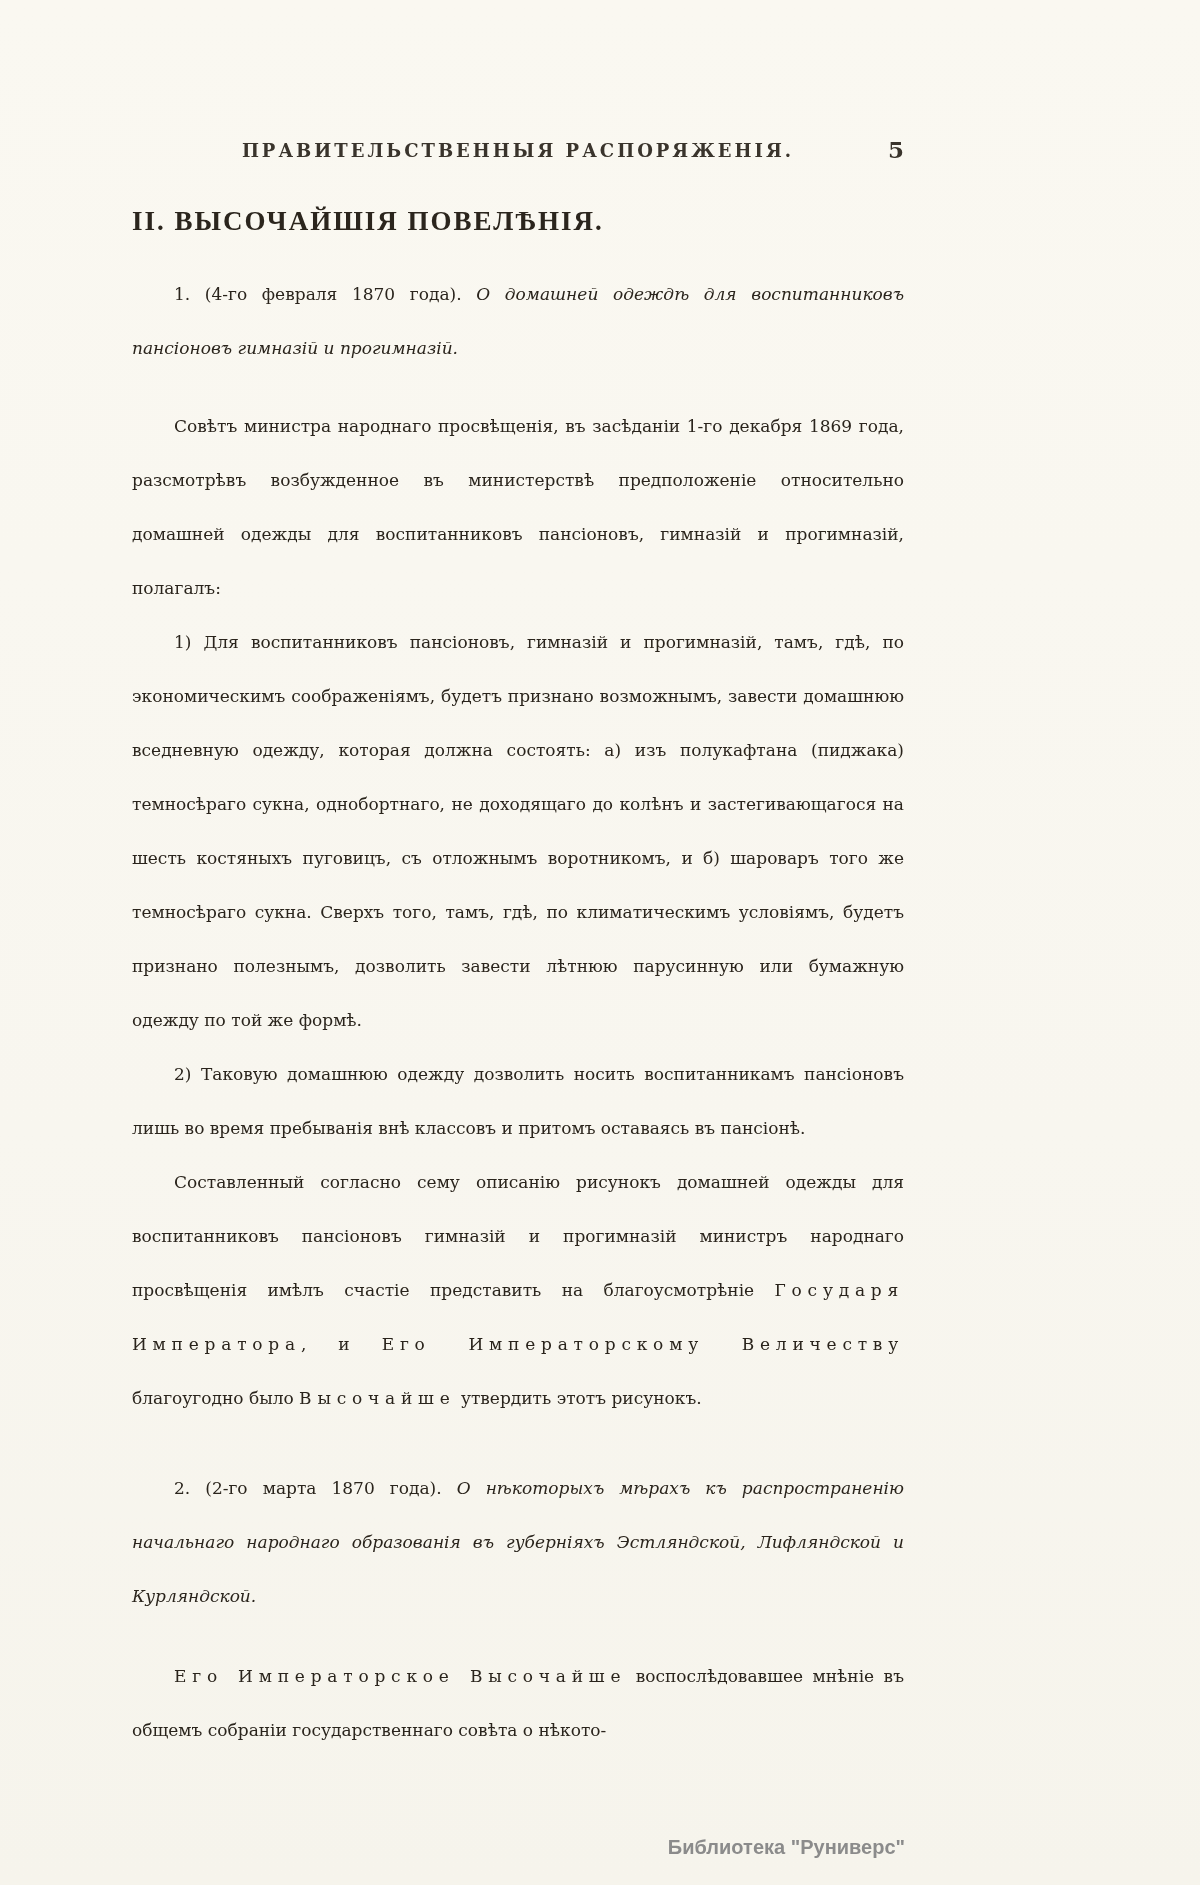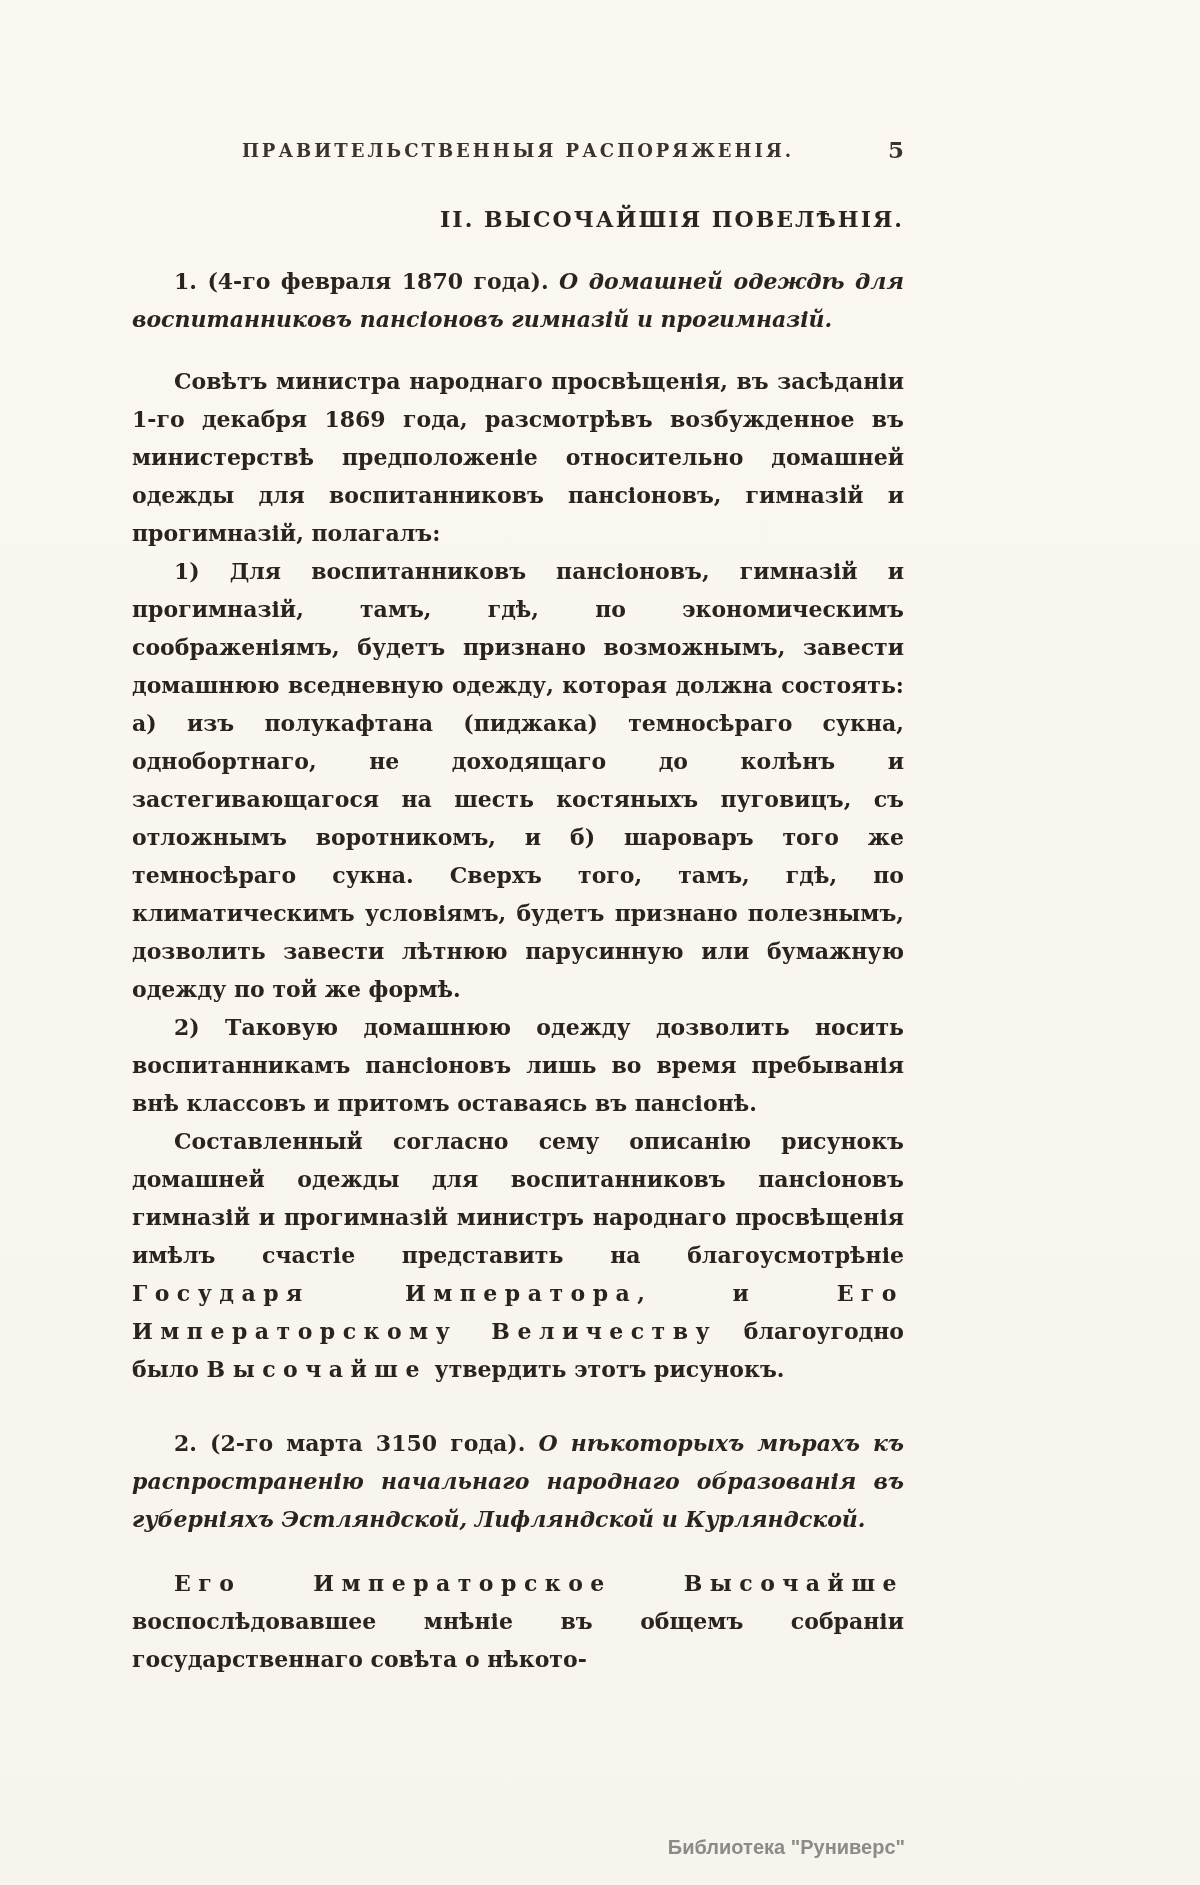--- a/index.html
+++ b/index.html
@@ -39,30 +39,31 @@
   }
   .page-number {
     position: absolute;
     right: 0;
     top: -4px;
     font-size: 23px;
     letter-spacing: 0;
   }
   .section-title {
     margin-top: 38px;
-    text-align: right;
-    font-size: 22px;
+    text-align: left;
+    font-size: 27px;
     font-weight: bold;
     letter-spacing: 2px;
     color: #2b251d;
+    font-family: Liberation Serif, serif;
   }
   .par {
-    font-size: 22px;
-    line-height: 38px;
-    font-weight: bold;
+    font-size: 17px;
+    line-height: 54px;
+    font-weight: normal;
     text-align: justify;
     text-indent: 42px;
     color: #2a241c;
   }
   .lead { margin-top: 30px; }
   .lead .ital { font-style: italic; }
   .intro { margin-top: 24px; }
   .lead2 { margin-top: 36px; }
   .opening { margin-top: 26px; }
   .sp { letter-spacing: 0.34em; }
@@ -94,20 +95,20 @@
 
     <p class="par intro">Совѣтъ министра народнаго просвѣщенія, въ засѣданіи 1-го декабря 1869 года, разсмотрѣвъ возбужденное въ министерствѣ предположеніе относительно домашней одежды для воспитанниковъ пансіоновъ, гимназій и прогимназій, полагалъ:</p>
 
     <p class="par">1) Для воспитанниковъ пансіоновъ, гимназій и прогимназій, тамъ, гдѣ, по экономическимъ соображеніямъ, будетъ признано возможнымъ, завести домашнюю вседневную одежду, которая должна состоять: а) изъ полукафтана (пиджака) темносѣраго сукна, однобортнаго, не доходящаго до колѣнъ и застегивающагося на шесть костяныхъ пуговицъ, съ отложнымъ воротникомъ, и б) шароваръ того же темносѣраго сукна. Сверхъ того, тамъ, гдѣ, по климатическимъ условіямъ, будетъ признано полезнымъ, дозволить завести лѣтнюю парусинную или бумажную одежду по той же формѣ.</p>
 
     <p class="par">2) Таковую домашнюю одежду дозволить носить воспитанникамъ пансіоновъ лишь во время пребыванія внѣ классовъ и притомъ оставаясь въ пансіонѣ.</p>
 
 
     <p class="par"><span>Составленный согласно сему описанію рисунокъ домашней одежды для воспитанниковъ пансіоновъ гимназій и прогимназій министръ народнаго просвѣщенія имѣлъ счастіе представить на благоусмотрѣніе </span><span class="sp">Государя Императора</span><span>, и </span><span class="sp">Его Императорскому Величеству</span><span> благоугодно было </span><span class="sp">Высочайше</span><span> утвердить этотъ рисунокъ.</span></p>
 
-    <p class="par lead lead2"><span>2. (2-го марта 3150 года). </span><span class="ital">О нѣкоторыхъ мѣрахъ къ распространенію начальнаго народнаго образованія въ губерніяхъ Эстляндской, Лифляндской и Курляндской.</span></p>
+    <p class="par lead lead2"><span>2. (2-го марта 1870 года). </span><span class="ital">О нѣкоторыхъ мѣрахъ къ распространенію начальнаго народнаго образованія въ губерніяхъ Эстляндской, Лифляндской и Курляндской.</span></p>
 
     <p class="par opening"><span class="sp">Его Императорское Высочайше</span><span> воспослѣдовавшее мнѣніе въ общемъ собраніи государственнаго совѣта о нѣкото-</span></p>
 
   </div>
 
   <div class="watermark">Библиотека "Руниверс"</div>
 </div>
 
 </body></html>

